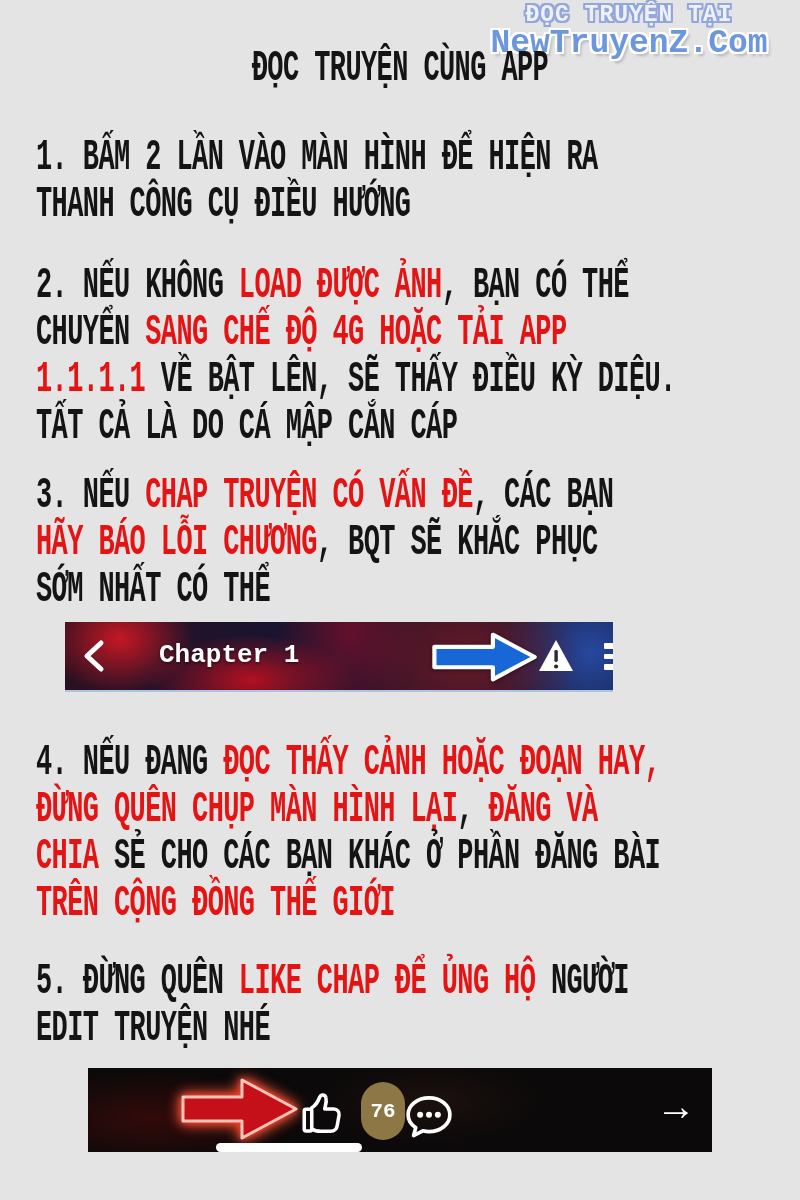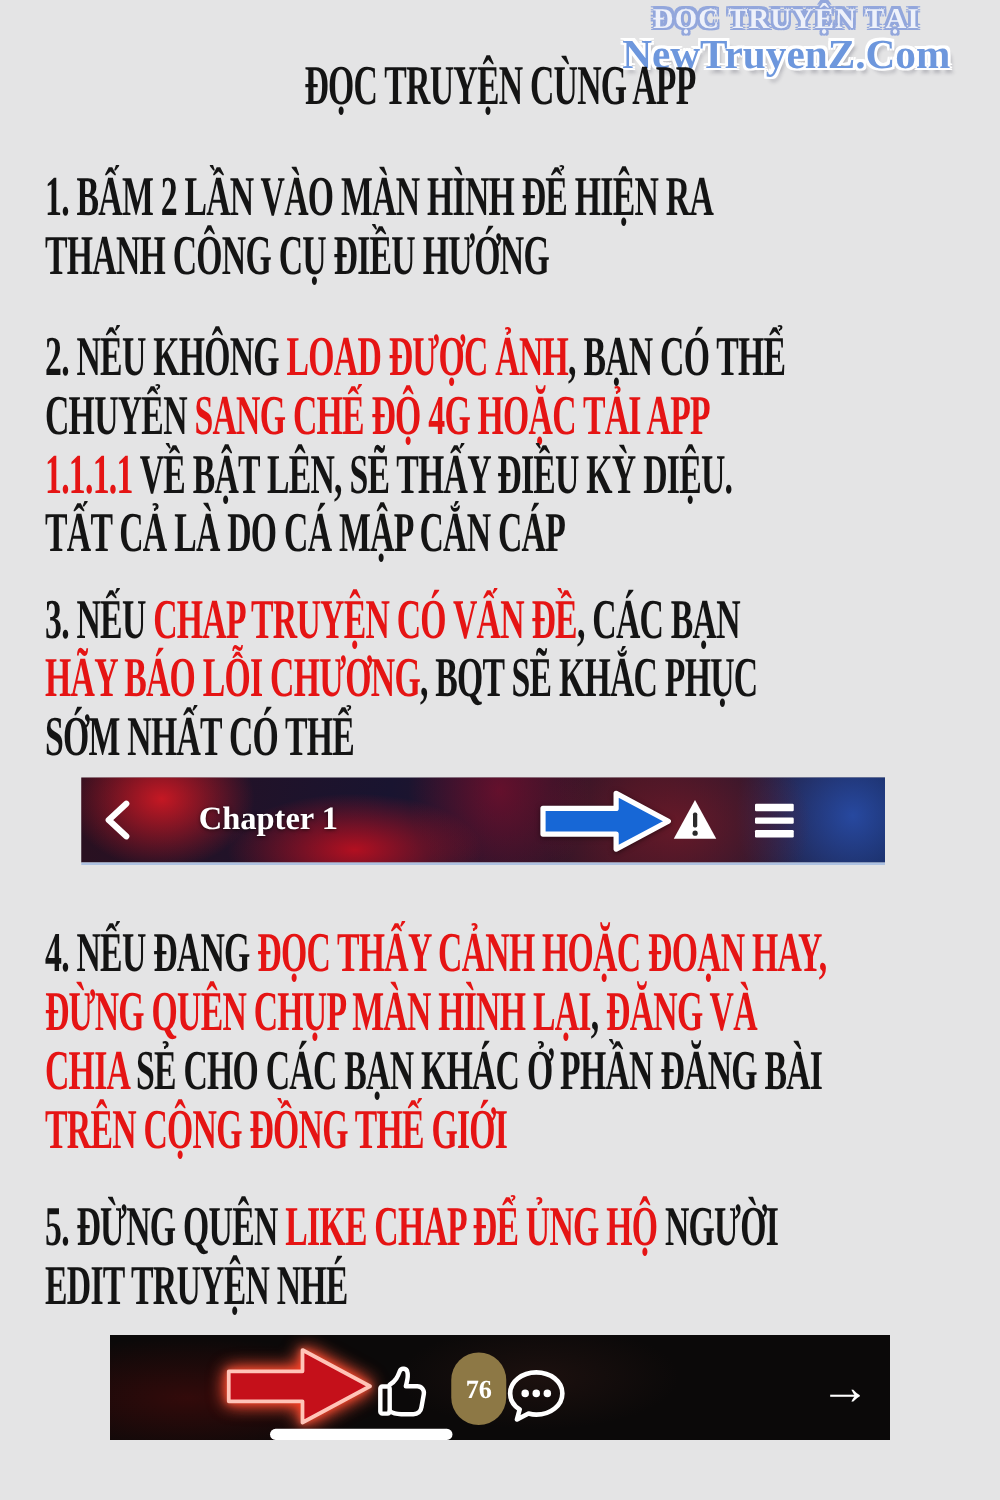--- a/index.html
+++ b/index.html
@@ -1,17 +1,17 @@
 <!DOCTYPE html>
 <html><head>
 <meta charset="utf-8">
 <style>
   html,body{margin:0;padding:0;}
   #screen{position:relative;width:800px;height:1200px;overflow:hidden;
-          background:#e4e4e5;font-family:Liberation Serif, serif;}
+          background:#e4e4e5;font-family:Liberation Mono, monospace;}
 
   
   .logo{position:absolute;top:3px;right:6px;width:330px;text-align:center;line-height:1.05;}
   .logo-tagline{
     font-weight:bold;font-size:23px;letter-spacing:1px;color:#eef1fa;
     text-shadow:-2px -2px 0 #93a7dc, 2px -2px 0 #93a7dc, -2px 2px 0 #93a7dc, 2px 2px 0 #93a7dc,
                 -2px 0 0 #93a7dc, 2px 0 0 #93a7dc, 0 -2px 0 #93a7dc, 0 2px 0 #93a7dc;
   }
   .logo-site{
     font-weight:bold;font-size:33px;letter-spacing:0px;color:#6d97dd;
@@ -35,21 +35,21 @@
   .blk{color:#141414;}
   .red{color:#e51414;}
   #sec-0{top:134px;}
   #sec-1{top:262px;}
   #sec-2{top:472px;}
   #sec-3{top:739px;}
   #sec-4{top:958px;}
 
   
   .chapter-bar{
-    position:absolute;left:65px;top:622px;width:643px;height:68px;overflow:hidden;
+    position:absolute;left:65px;top:622px;width:548px;height:68px;overflow:hidden;
     border-bottom:2px solid #aec2e2;
     background:
       radial-gradient(ellipse 120px 90px at 10% 25%, rgba(225,25,35,.85), transparent 62%),
       radial-gradient(ellipse 170px 75px at 34% 85%, rgba(205,15,30,.85), transparent 60%),
       radial-gradient(ellipse 110px 130px at 52% 15%, rgba(150,12,45,.55), transparent 66%),
       radial-gradient(ellipse 150px 110px at 74% 55%, rgba(105,25,40,.95), transparent 72%),
       radial-gradient(ellipse 130px 130px at 96% 45%, rgba(40,75,165,.95), transparent 72%),
       linear-gradient(100deg,#2a1020 0%,#191430 38%,#3a1525 68%,#101a3a 100%);
   }
   .chapter-back{position:absolute;left:16px;top:17px;width:26px;height:34px;}

